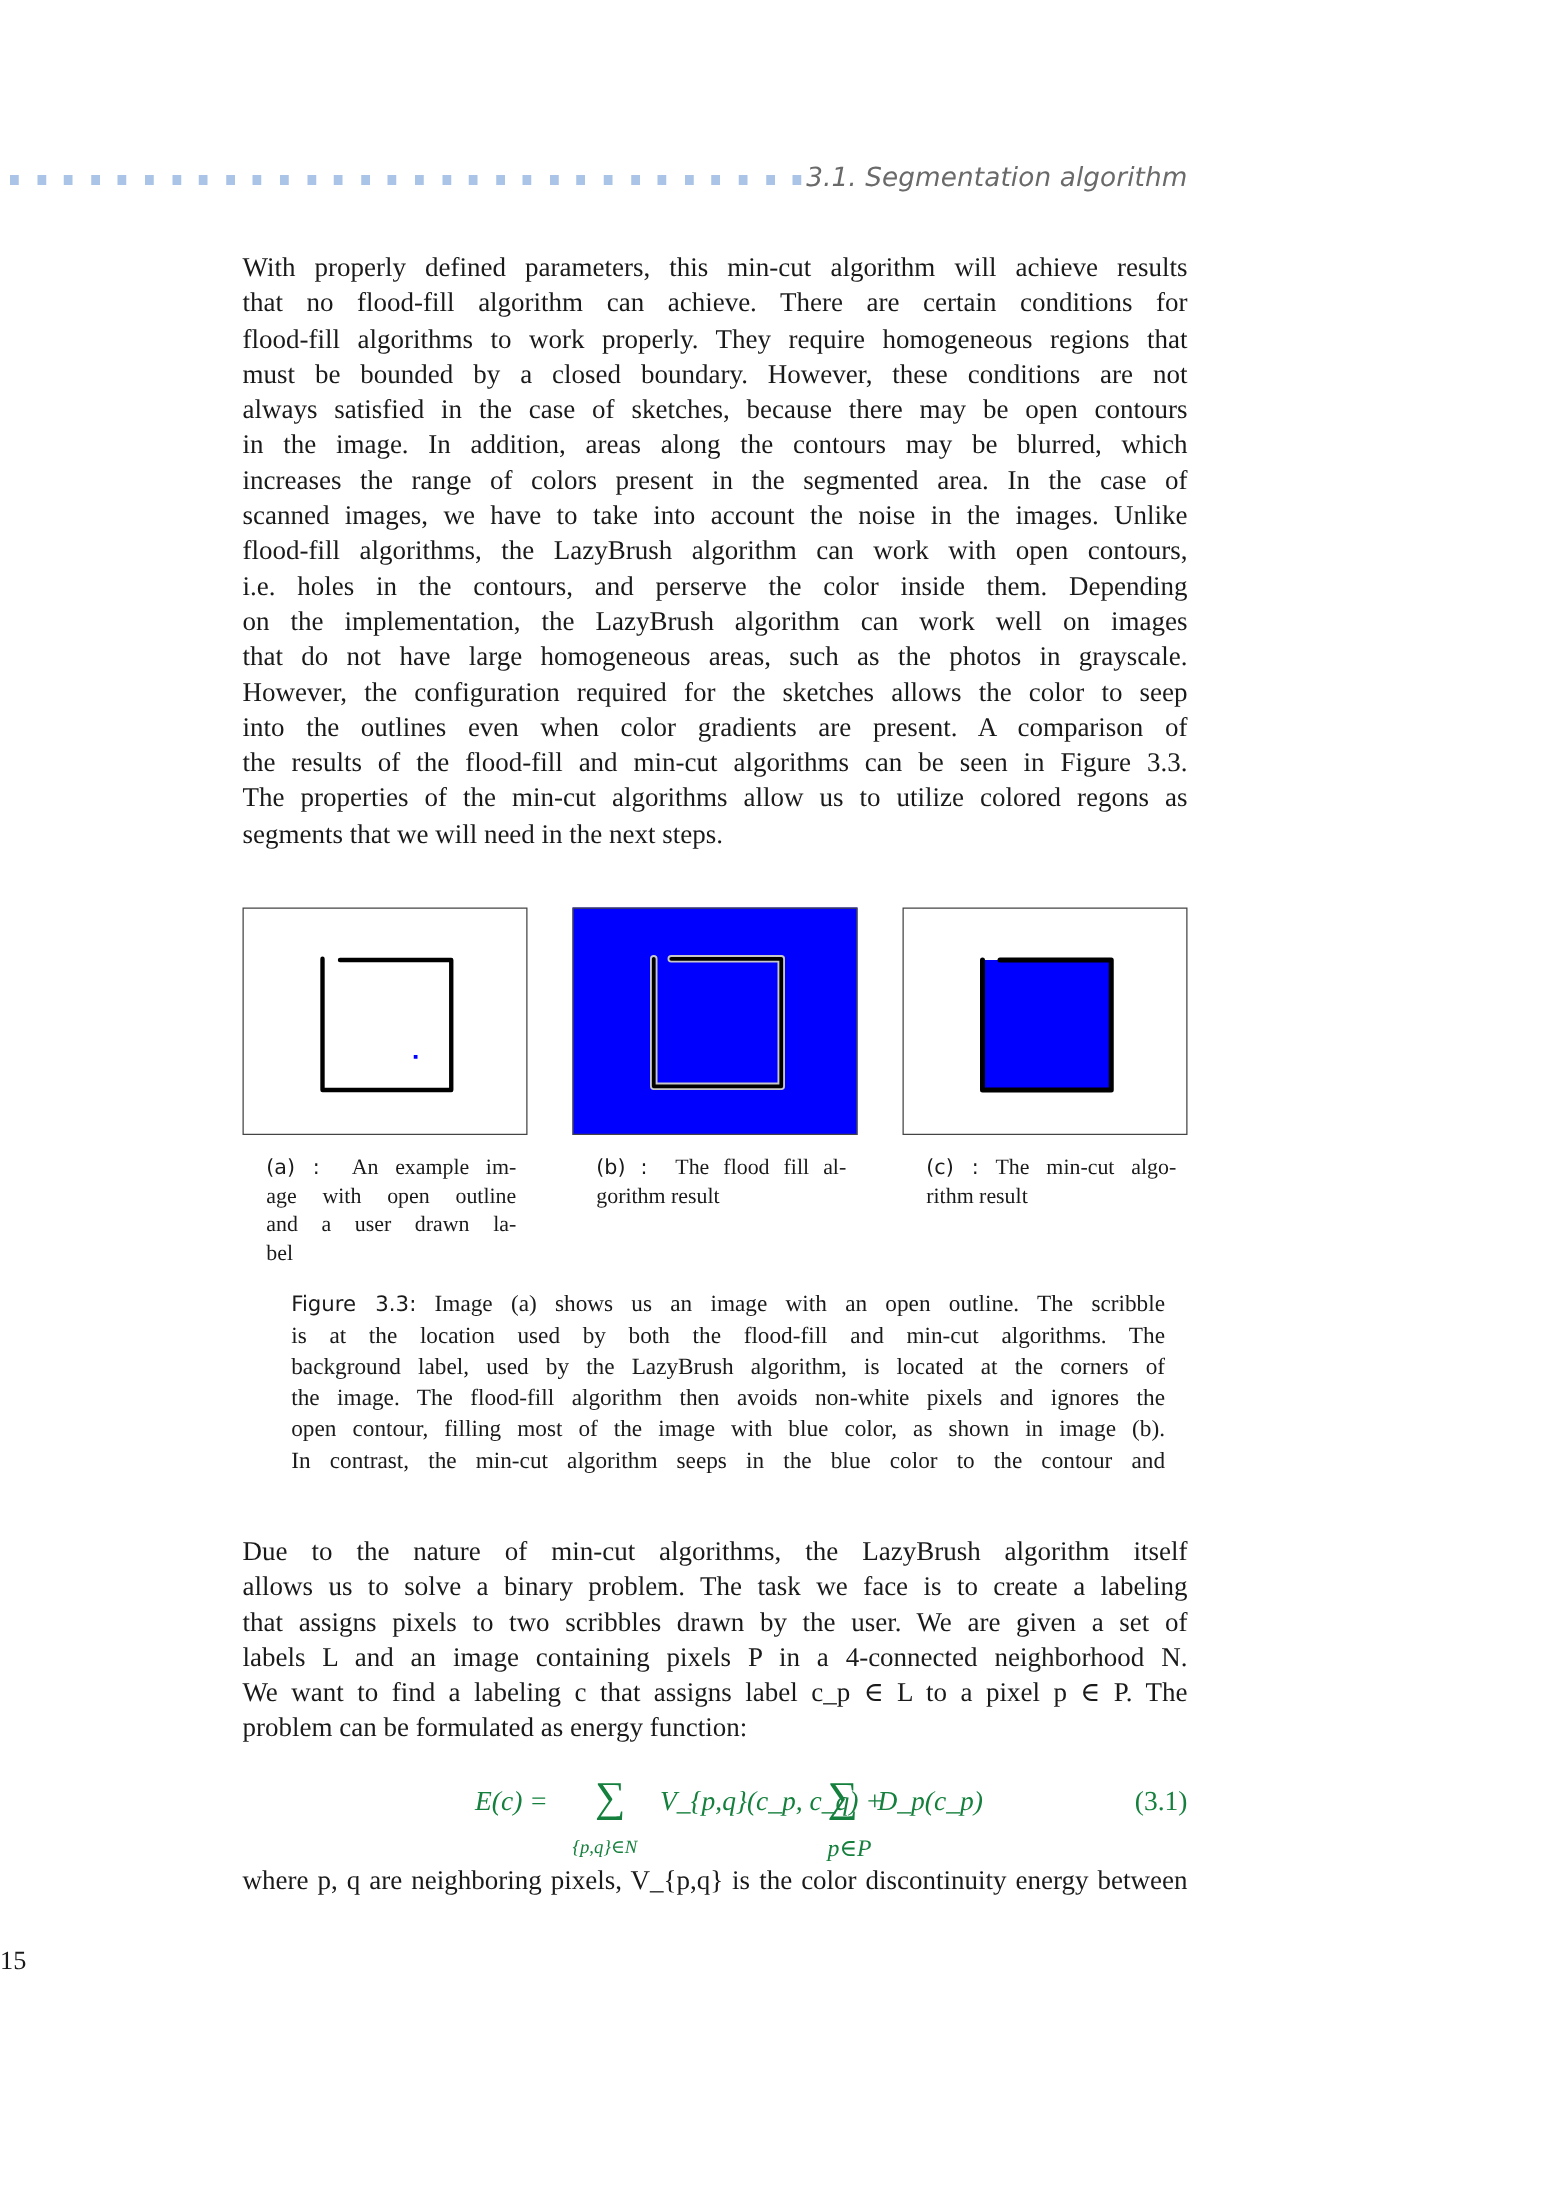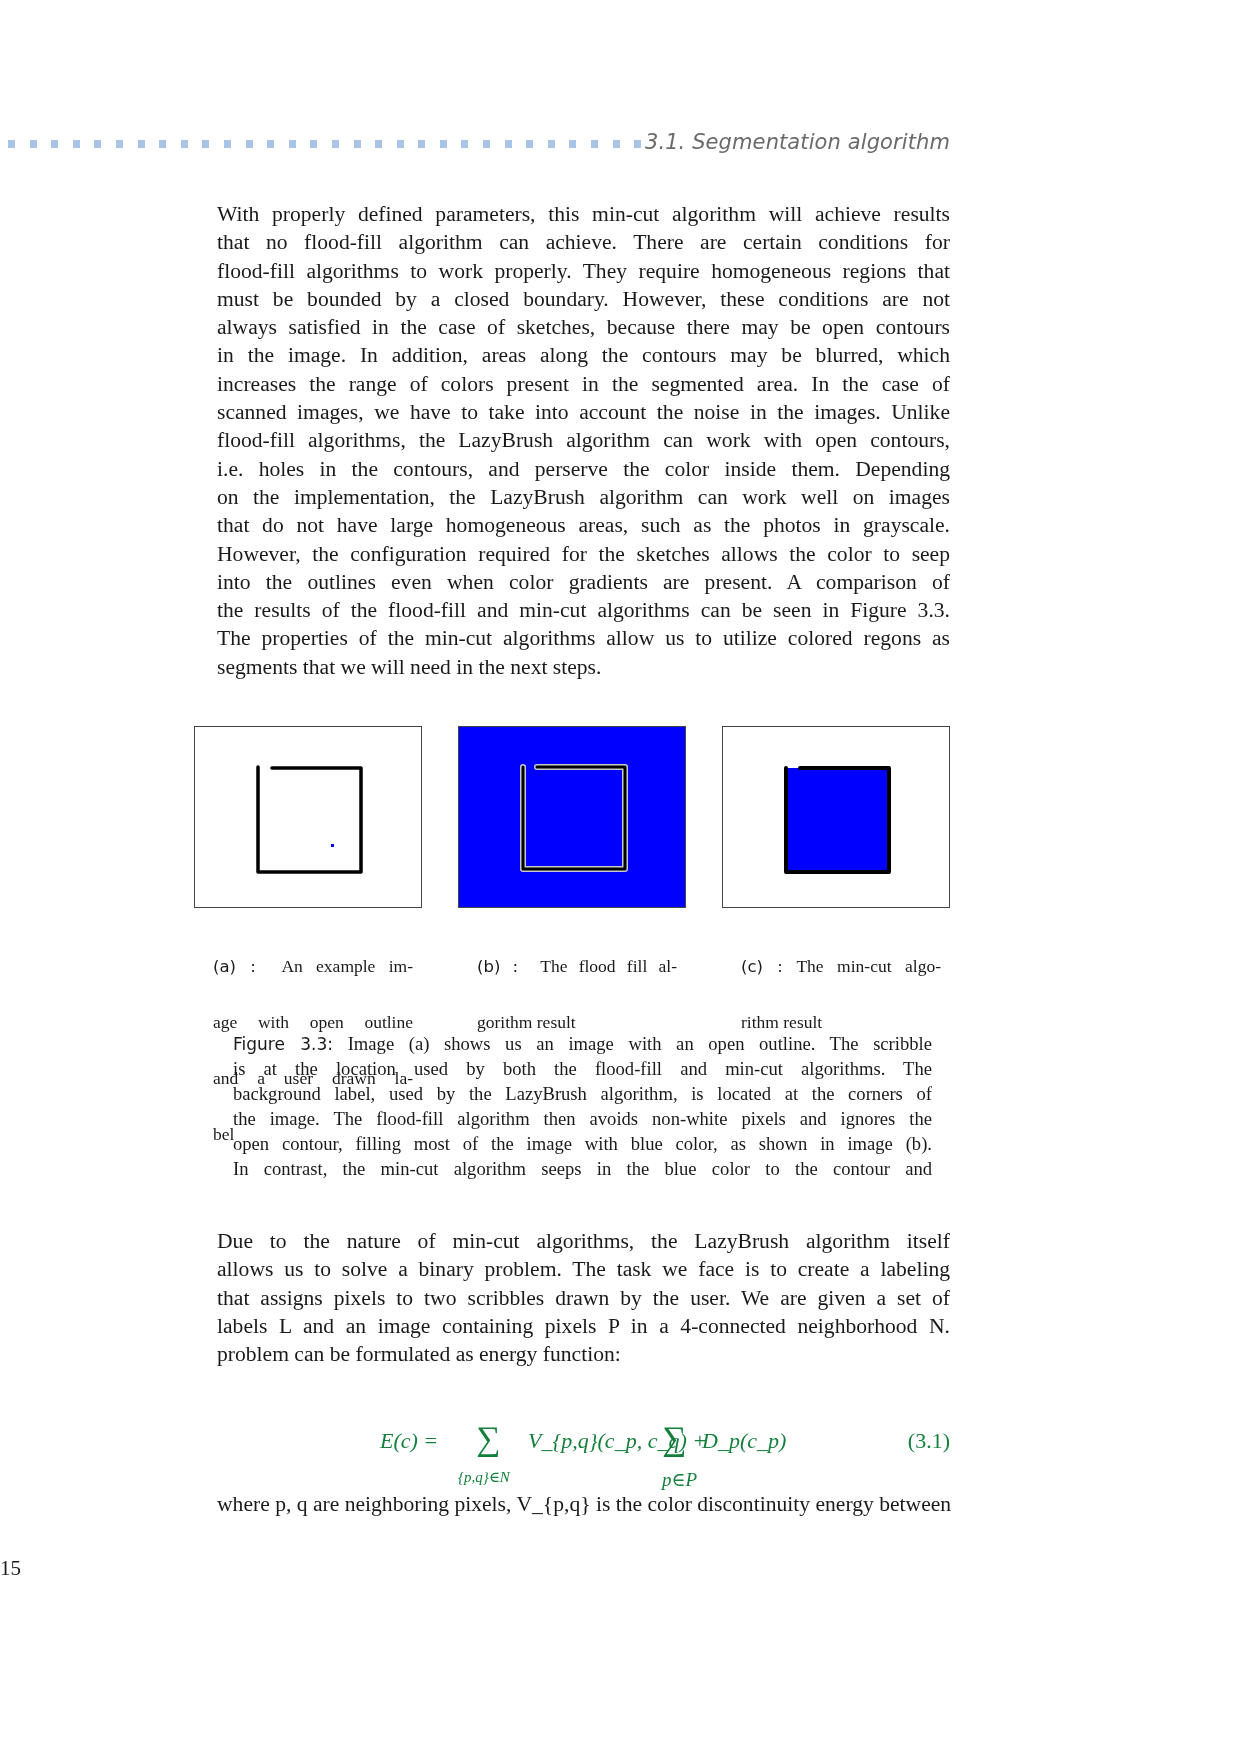--- a/index.html
+++ b/index.html
@@ -4,34 +4,34 @@
 <style>
   html, body { margin:0; padding:0; background:#ffffff; }
   body { width:1240px; height:1754px; position:relative; overflow:hidden;
          font-family:"DejaVu Serif","Liberation Serif",serif; color:#1a1a1a; }
   .header-dots { position:absolute; left:8px; top:140px; height:8px; width:660px; display:flex; gap:14.6px; }
   .header-dots span { display:block; width:7px; height:8px; background:#a9c4e6; }
   .header-title { position:absolute; right:290px; top:130px; font-family:"DejaVu Sans","Liberation Sans",sans-serif;
                   font-style:italic; font-size:21px; color:#6a6a6a; letter-spacing:0.1px; white-space:nowrap; }
   .para { position:absolute; left:194px; width:756px; font-family:"Liberation Serif","DejaVu Serif",serif;
           font-size:21.6px; line-height:28.3px; text-align:justify; color:#1a1a1a; }
-  .para .line { display:block; text-align:justify; text-align-last:justify; white-space:nowrap; height:28.3px;margin-left:23px; }
+  .para .line { display:block; text-align:justify; text-align-last:justify; white-space:nowrap; height:28.3px; }
   .para .line.last { text-align-last:left; }
   .p1 { top:200px; }
   .p2 { top:1227px; }
   .figure-row { position:absolute; top:726px; left:194px; width:756px; height:184px; }
   .subfig { position:absolute; top:0; width:228px; height:182px; box-sizing:border-box; border:1.5px solid #444; background:#fff; overflow:hidden; }
   .subfig.a { left:0; }
   .subfig.b { left:264px; background:#0000ff; }
   .subfig.c { left:528px; }
   .subfig svg { position:absolute; left:0; top:0; }
   .subcap { position:absolute; top:922px; width:200px; font-family:"Liberation Serif","DejaVu Serif",serif;
             font-size:17.5px; line-height:23px; color:#1a1a1a; }
   .subcap .lab { font-family:"DejaVu Sans","Liberation Sans",sans-serif; font-size:16.5px; }
-  .subcap .line { display:block; white-space:nowrap; text-align:justify; text-align-last:justify;margin-top:33px; }
+  .subcap .line { display:block; white-space:nowrap; text-align:justify; text-align-last:justify; }
   .subcap .line.last { text-align-last:left; }
   .subcap.a { left:213px; }
   .subcap.b { left:477px; }
   .subcap.c { left:741px; }
   .figcap { position:absolute; left:213px; width:719px; top:1031px; font-family:"Liberation Serif","DejaVu Serif",serif;
             font-size:18.6px; line-height:25px; color:#1a1a1a; }
   .figcap .line { display:block; white-space:nowrap; text-align:justify; text-align-last:justify; height:25px;margin-left:20px; }
   .figcap .line.last { text-align-last:left; }
   .figcap .figlabel { font-family:"DejaVu Sans","Liberation Sans",sans-serif; font-size:17px; }
   .equation { position:absolute; top:1428px; left:370px; width:580px; height:70px;
@@ -148,20 +148,21 @@
   <span class="line">the image. The flood-fill algorithm then avoids non-white pixels and ignores the</span>
   <span class="line">open contour, filling most of the image with blue color, as shown in image (b).</span>
   <span class="line">In contrast, the min-cut algorithm seeps in the blue color to the contour and</span>
 </div>
 
 <div class="para p2">
   <span class="line">Due to the nature of min-cut algorithms, the LazyBrush algorithm itself</span>
   <span class="line">allows us to solve a binary problem. The task we face is to create a labeling</span>
   <span class="line">that assigns pixels to two scribbles drawn by the user. We are given a set of</span>
   <span class="line">labels L and an image containing pixels P in a 4-connected neighborhood N.</span>
+  <span class="line">We want to find a labeling c that assigns label c_p ∈ L to a pixel p ∈ P. The</span>
   <span class="line last">problem can be formulated as energy function:</span>
 </div>
 
 <div class="equation">
   <span class="lhs">E(c) =</span>
   <span class="sum1">∑</span>
   <span class="sub1">{p,q}∈N</span>
   <span class="term1">V_{p,q}(c_p, c_q) +</span>
   <span class="sum2">∑</span>
   <span class="sub2">p∈P</span>

